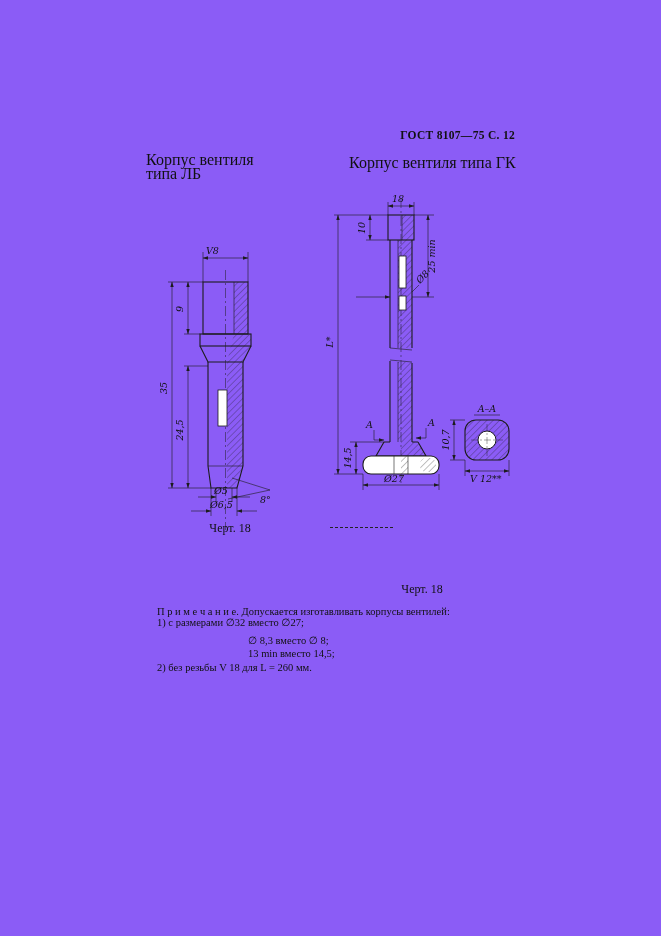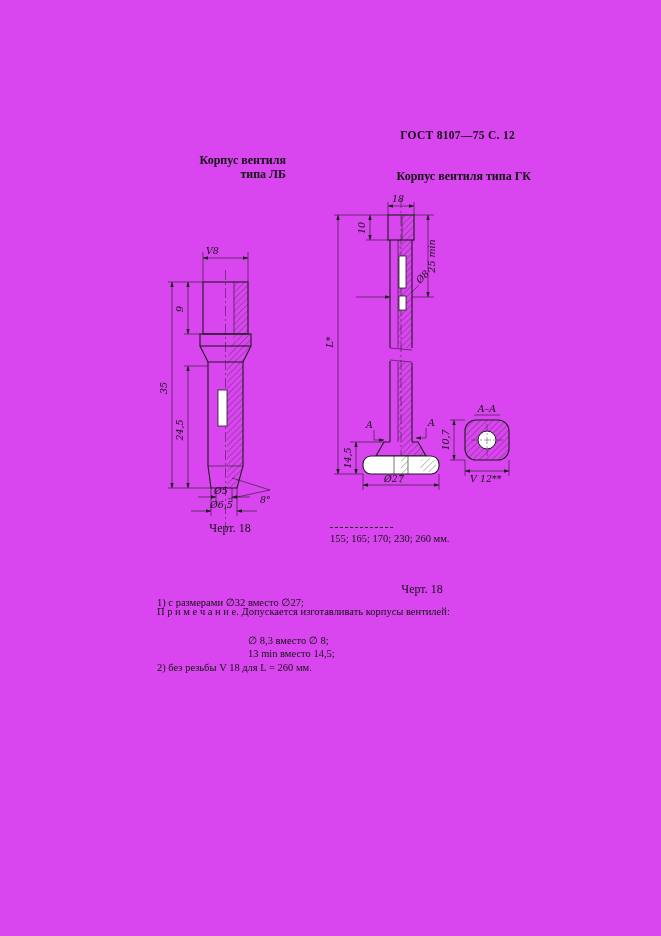--- a/index.html
+++ b/index.html
@@ -1,26 +1,26 @@
 <!DOCTYPE html>
 <html><head>
 <meta charset="utf-8">
 <style>
   html,body{margin:0;padding:0;background:#e8e8e6;}
   .page{
     position:relative;
     width:661px;height:936px;
-    background:#d946ef;
+    background:#8b5cf6;
     font-family:"Liberation Serif", serif;
     color:#111;
     overflow:hidden;
   }
   .abs{position:absolute;}
   .hdr{font-weight:bold;font-size:11.5px;letter-spacing:0.3px;}
-  .figtitle{font-weight:bold;font-size:12px;line-height:14px;text-align:right;}
+  .figtitle{font-weight:normal;font-size:16px;line-height:14px;text-align:left;}
   .caption{font-size:12px;text-align:center;}
   .fnote{font-size:10.5px;line-height:15px;white-space:nowrap;}
   .fnsep{border-top:1.2px dashed #222;height:0;}
   .note{font-size:10.5px;white-space:nowrap;font-family:Liberation Serif, serif;}
   svg .o{fill:none;stroke:#1c1c1c;stroke-width:1.1;}
   svg .o2{fill:#fff;stroke:#1c1c1c;stroke-width:1.1;}
   svg .t{fill:none;stroke:#1c1c1c;stroke-width:0.6;}
   svg .cl{fill:none;stroke:#1c1c1c;stroke-width:0.5;stroke-dasharray:10 3 2 3;}
   svg .cl2{fill:none;stroke:#1c1c1c;stroke-width:0.4;stroke-dasharray:7 2 2 2;}
   svg text{font-family:"DejaVu Serif", serif;font-style:italic;font-size:9.5px;fill:#111;}
@@ -31,21 +31,21 @@
 
 <div class="page">
 
   <div class="abs hdr" style="left:370px;top:129px;width:145px;text-align:right;">ГОСТ 8107—75 С. 12</div>
 
   <div class="abs figtitle" style="left:146px;top:153px;width:140px;">
     <div>Корпус вентиля</div>
     <div>типа ЛБ</div>
   </div>
 
-  <div class="abs figtitle" style="left:361px;top:156px;width:170px;margin-top:13px;">Корпус вентиля типа ГК</div>
+  <div class="abs figtitle" style="left:349px;top:156px;width:170px;">Корпус вентиля типа ГК</div>
 
   <svg class="abs" style="left:148px;top:238px;" width="175" height="320" viewBox="0 0 175 320">
     <defs>
       <marker id="m18" viewBox="0 0 10 10" refX="9" refY="5" markerWidth="10" markerHeight="10" orient="auto-start-reverse">
         <path d="M0,2 L9.5,5 L0,8 z" fill="#1c1c1c"></path>
       </marker>
       <pattern id="h18" width="4.5" height="4.5" patternUnits="userSpaceOnUse" patternTransform="rotate(45)">
         <line x1="0" y1="0" x2="0" y2="4.5" stroke="#1c1c1c" stroke-width="0.55"></line>
       </pattern>
     </defs>
@@ -208,24 +208,23 @@
       <text x="29" y="268" text-anchor="middle" transform="rotate(-90 29 268)">14,5</text>
       <text x="72" y="292" text-anchor="middle">Ø27</text>
       <text x="165" y="222" text-anchor="middle">A–A</text>
       <text x="127" y="250" text-anchor="middle" transform="rotate(-90 127 250)">10,7</text>
       <text x="148" y="292">V 12**</text>
     </g>
   </svg>
 
   <div class="abs fnsep" style="left:330px;top:527px;width:63px;"></div>
   <div class="abs fnote" style="left:330px;top:531px;">
-    <div>155; 165; 170; 230; 260 мм.</div>
   </div>
 
   <div class="abs caption" style="left:332px;top:582px;width:180px;">Черт. 18</div>
 
   <div class="abs note" style="left:157px;top:606px;">П р и м е ч а н и е. Допускается изготавливать корпусы вентилей:</div>
-  <div class="abs note" style="left:157px;top:596px;">1)  с размерами ∅32 вместо   ∅27;</div>
+  <div class="abs note" style="left:157px;top:616px;">1)  с размерами ∅32 вместо   ∅27;</div>
   <div class="abs note" style="left:248px;top:634px;">∅ 8,3 вместо ∅ 8;</div>
   <div class="abs note" style="left:248px;top:648px;">13 min вместо 14,5;</div>
   <div class="abs note" style="left:157px;top:662px;">2)  без резьбы V 18 для L = 260 мм.</div>
 
 </div>
 
 </body></html>

